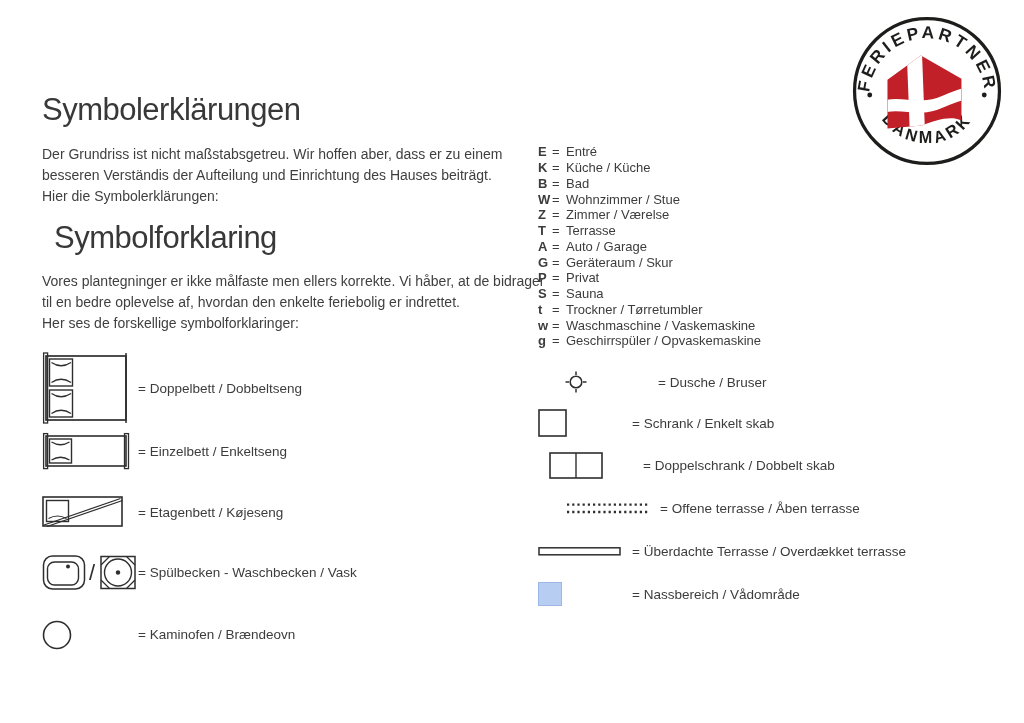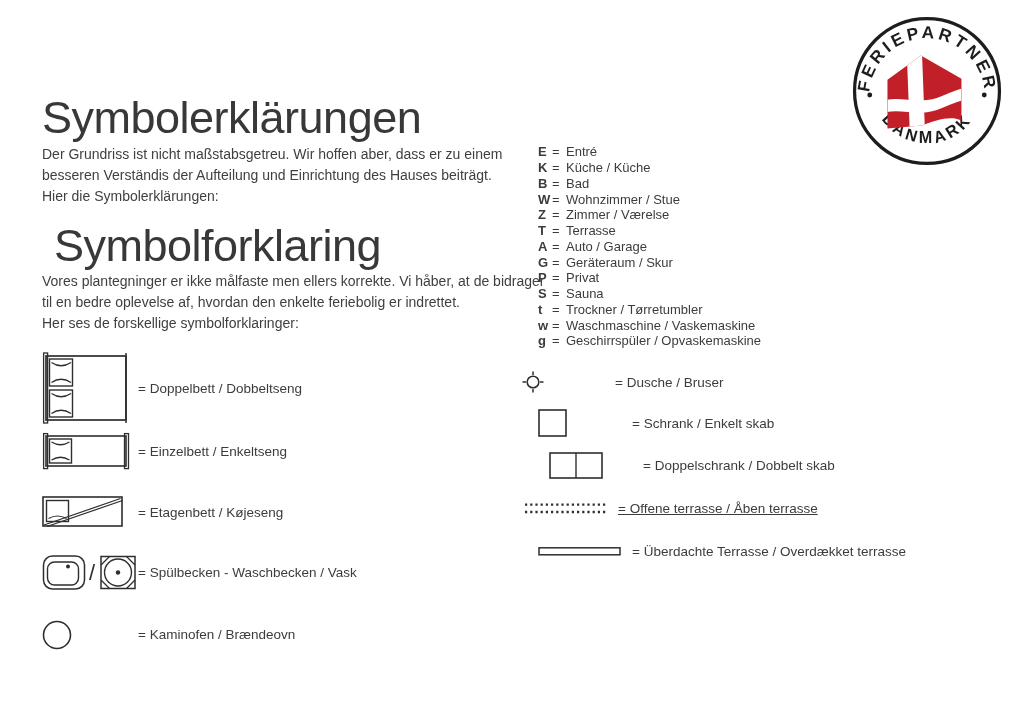--- a/index.html
+++ b/index.html
@@ -2,21 +2,21 @@
 <html><head>
 <meta charset="utf-8">
 <style>
   * { margin:0; padding:0; box-sizing:border-box; }
   html,body { background:#e9e9e9; }
   .page {
     position:relative; width:1024px; height:723px; background:#ffffff;
     font-family:"Liberation Sans", sans-serif; color:#3c3c3c; overflow:hidden;
     margin:0 auto;
   }
-  .h1 { position:absolute; left:42px; font-size:45px; font-weight:400; letter-spacing:-0.5px; color:#383838; }
+  .h1 { position:absolute; left:42px; font-size:31px; font-weight:400; letter-spacing:-0.5px; color:#383838; }
   .h1.de { top:92px; }
   .h1.dk { top:220px;margin-left:12px; }
   .para { position:absolute; left:42px; font-size:14px; line-height:21px; color:#3f3f3f; }
   .para.de { top:144px; }
   .para.dk { top:271px; }
   .para span { display:block; }
 
   
   .letter-legend { position:absolute; left:538px; top:144px; }
   .letter-row { display:flex; height:15.75px; align-items:center; font-size:13px; }
@@ -30,24 +30,24 @@
   .sym-row .lbl { font-size:13.5px; white-space:nowrap; }
   .left .icon-box  { width:96px; }
   .right .icon-box { width:94px; }
 
   .row-l1 { left:42px; top:351px; height:74px; }
   .row-l2 { left:42px; top:432px; height:38px; }
   .row-l3 { left:42px; top:496px; height:32px; }
   .row-l4 { left:42px; top:554px; height:37px; }
   .row-l5 { left:42px; top:618px; height:33px; }
 
-  .row-r1 { left:521px; top:370px; height:24px; }
+  .row-r1 { left:564px; top:370px; height:24px; }
   .row-r2 { left:538px; top:409px; height:28px; }
   .row-r3 { left:538px; top:452px; height:27px;margin-left:11px; }
-  .row-r4 { left:524px; top:502px; height:13px;text-decoration:underline; }
+  .row-r4 { left:566px; top:502px; height:13px; }
   .row-r5 { left:538px; top:546px; height:11px; }
   .row-r6 { left:538px; top:581px; height:26px; }
   .row-r7 { left:538px; top:622px; height:27px; }
 
   svg.sym { display:block; }
   .slash { font-size:22px; font-weight:400; color:#2e2e2e; padding:0 4px 0 3px; }
   .swatch { width:24px; height:24px; border:1px solid; }
   .swatch.spa { width:26px; height:26px; }
 
   .logo { position:absolute; left:851px; top:15px; width:152px; height:152px; }
@@ -257,20 +257,26 @@
 
   <div class="sym-row right row-r5">
     <span class="icon-box">
       <svg class="sym" width="84" height="11" viewBox="0 0 84 11" fill="none" stroke="#2e2e2e">
         <rect x="1" y="1.8" width="81" height="7" stroke-width="1.5"></rect>
       </svg>
     </span>
     <span class="lbl">= Überdachte Terrasse / Overdækket terrasse</span>
   </div>
 
+  <div class="sym-row right row-r6">
+    <span class="icon-box">
+      <span class="swatch" style="background: rgb(183, 205, 241); border-color: rgb(156, 182, 232);"></span>
+    </span>
+    <span class="lbl">= Nassbereich / Vådområde</span>
+  </div>
 
 
   <div class="logo">
     <svg width="152" height="152" viewBox="0 0 150 150">
       <defs>
         <path id="arcTop" d="M 18,80 A 57,57 0 1 1 132,80"></path>
         <path id="arcBot" d="M 25,93 A 54,54 0 0 0 125,93"></path>
         <clipPath id="houseClip">
           <path d="M36,64 L69,40 L109,63 L109,104 C97,99 84,104 70,109 L36,112 Z"></path>
         </clipPath>

